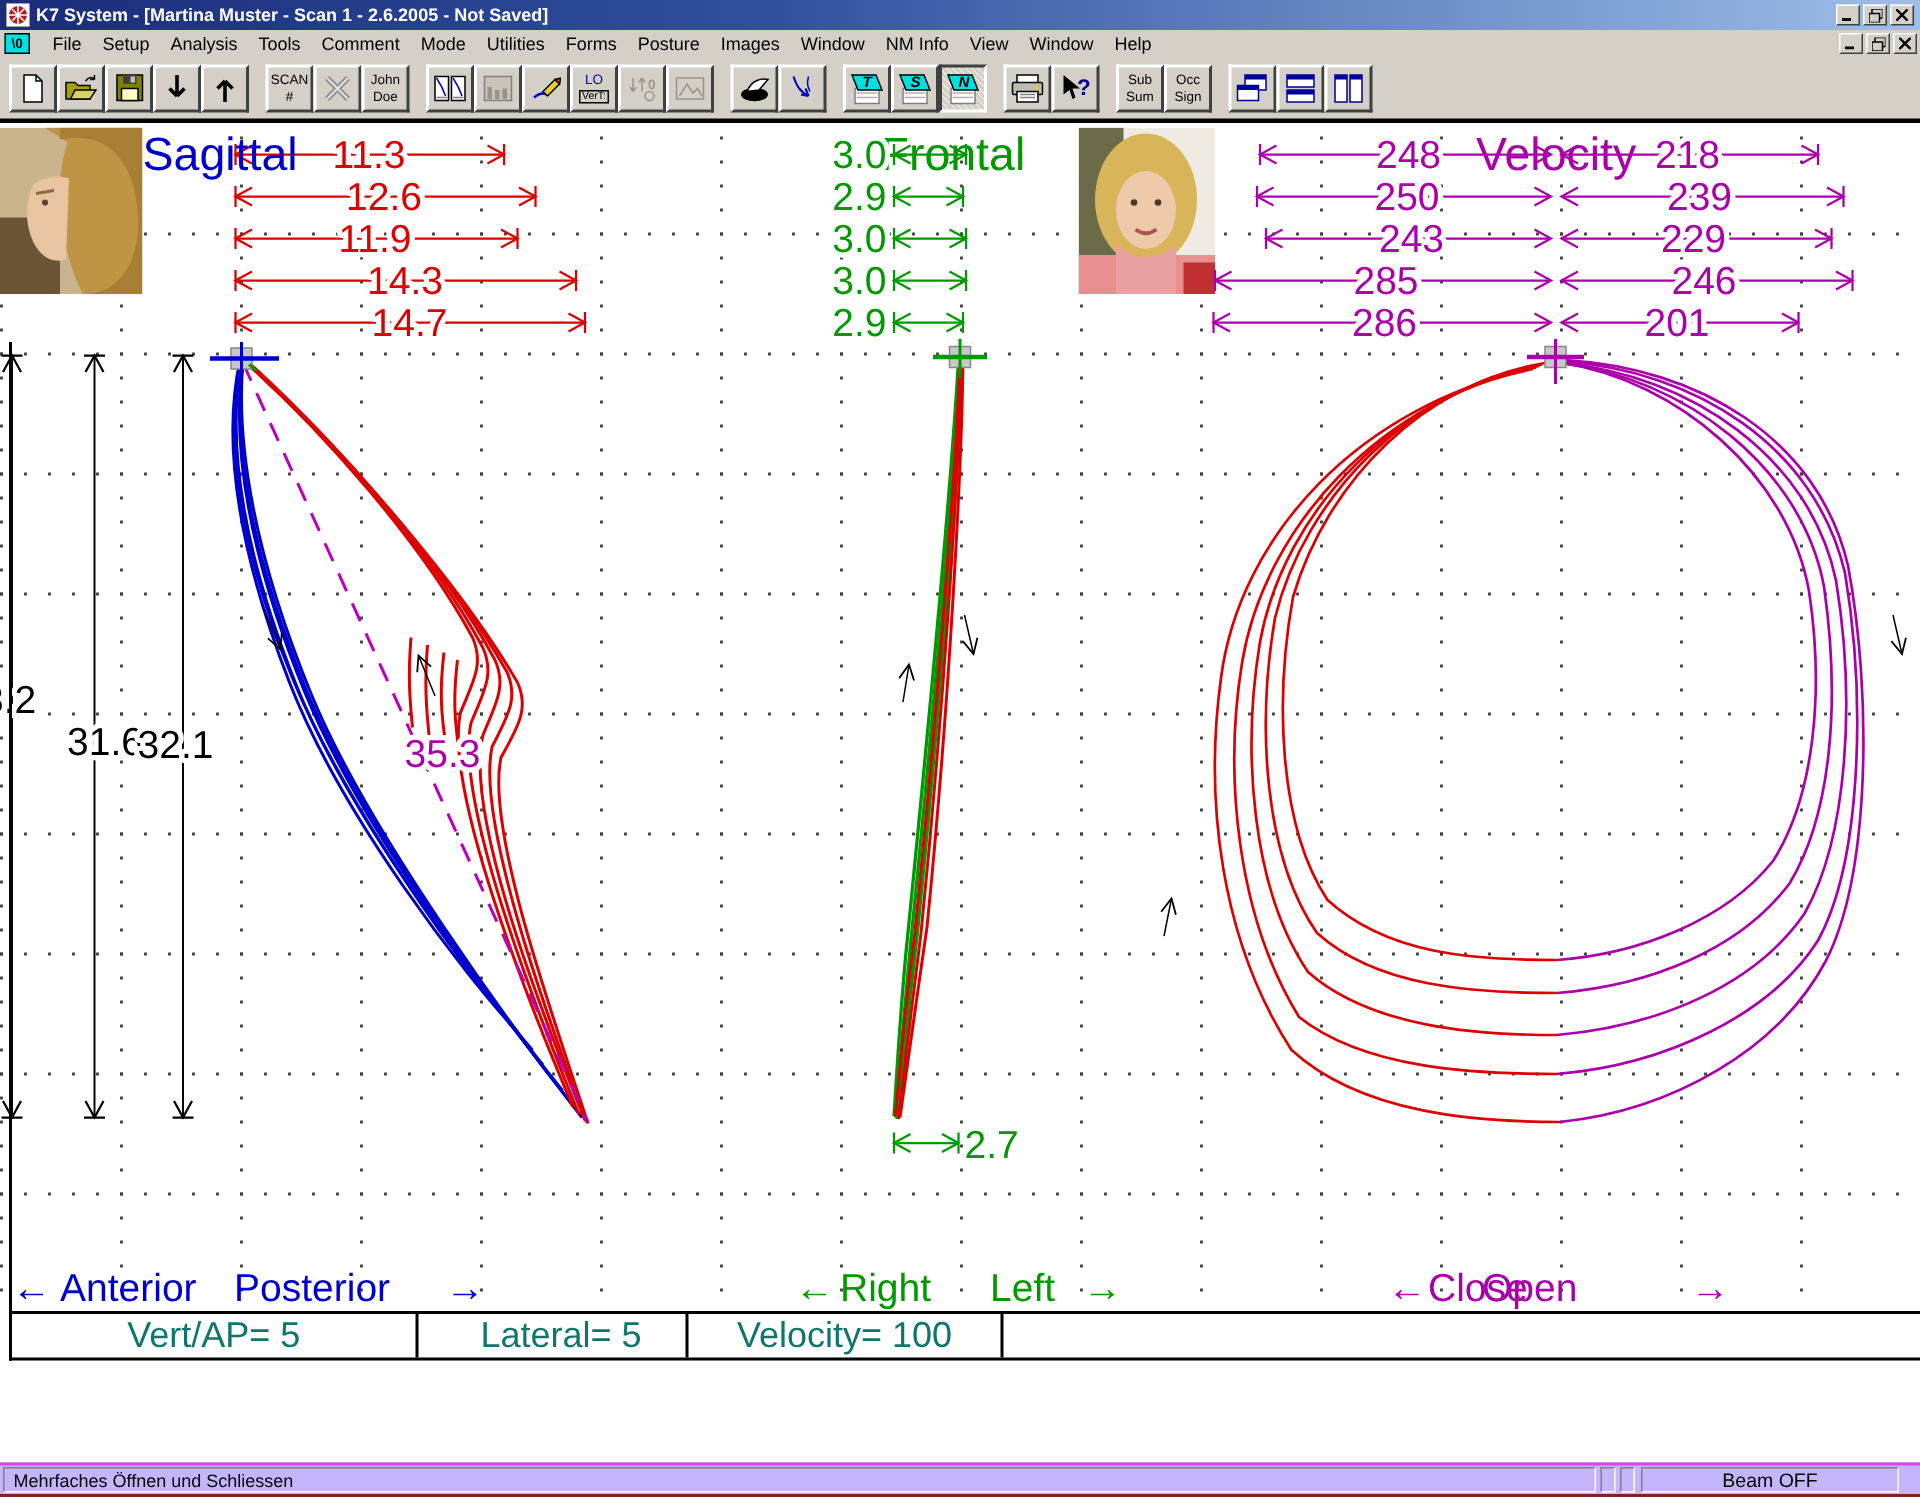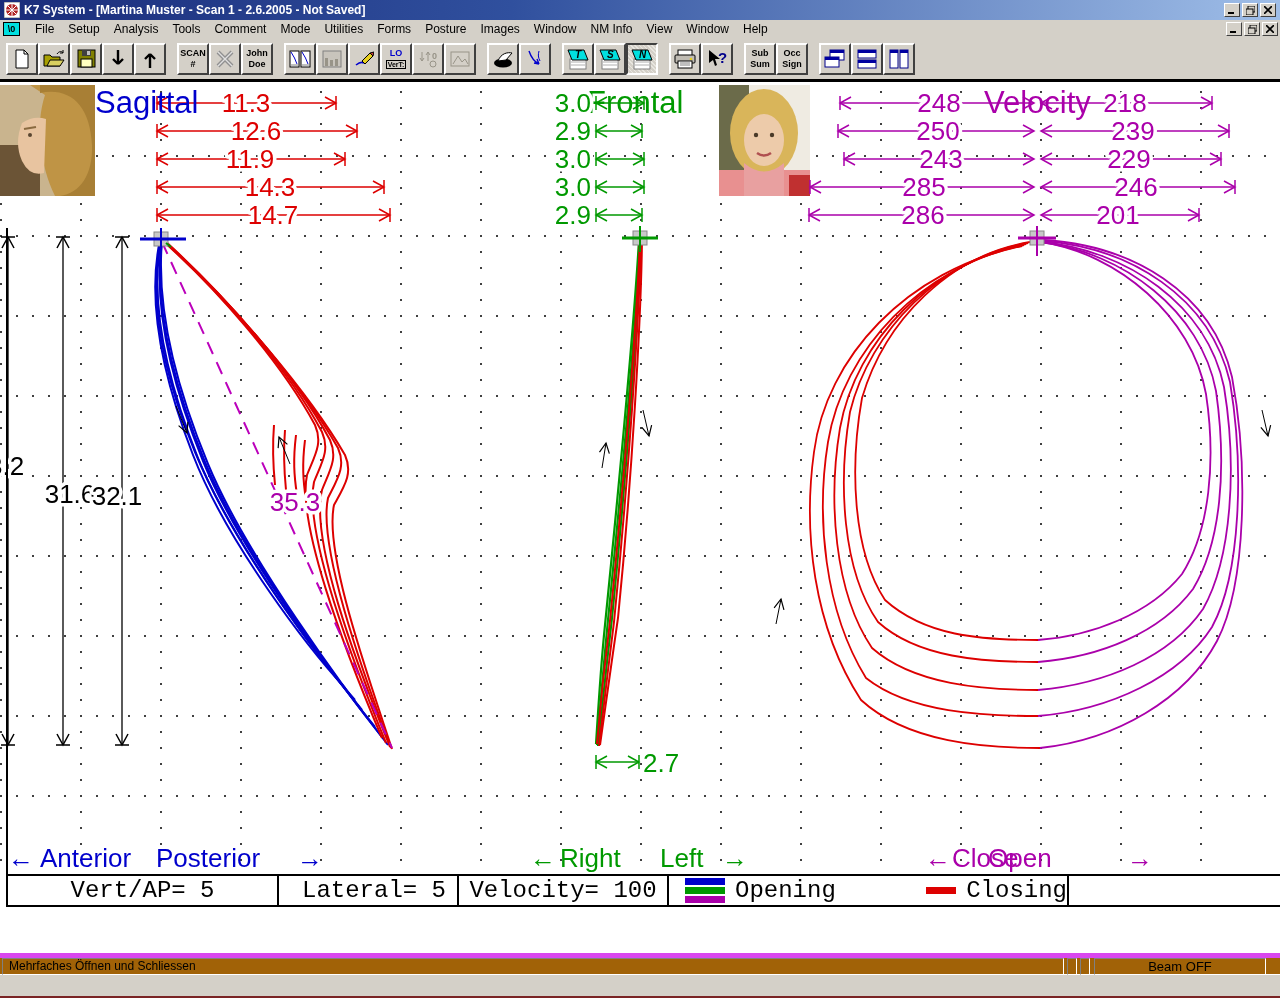--- a/index.html
+++ b/index.html
@@ -24,21 +24,21 @@
   .mi{padding:1px 7px;white-space:nowrap;}
   .menubar .winbtns{margin-left:auto;}
   
   .toolbar{position:absolute;left:0;top:38px;width:1280px;height:41px;background:#D4D0C8;
     display:flex;align-items:center;padding-left:6px;}
   .tgroup{display:flex;margin-right:11px;}
   .tb{width:32px;height:32px;background:#D4D0C8;border:2px solid;border-color:#fff #404040 #404040 #fff;
     display:flex;align-items:center;justify-content:center;flex:none;font-size:9px;font-weight:bold;
     line-height:1;text-align:center;color:#000;padding:0;}
   .tb.pressed{border-color:#404040 #fff #fff #404040;background-image:repeating-linear-gradient(45deg,#e8e6e0 0 1px,#d4d0c8 1px 3px);}
-  .tb .two{display:block;font-size:9px;font-weight:bold;line-height:1.15;}
+  .tb .two{display:block;font-size:9px;font-weight:normal;line-height:1.15;}
   .tb.dis{color:#8a8578;}
   .blackrule{position:absolute;left:0;top:79px;width:1280px;height:3px;background:#000;}
 
   
   .chart-area{position:absolute;left:0;top:82px;width:1280px;height:893px;background:#fff;overflow:hidden;}
   .gridlayer{position:absolute;left:0;top:0;width:1280px;height:792px;
     background-image:
       radial-gradient(circle at 1px 1px,#404040 0.9px,rgba(0,0,0,0) 1.2px),
       radial-gradient(circle at 1px 1px,#404040 0.9px,rgba(0,0,0,0) 1.2px);
     background-size:16px 80px,80px 16px;
@@ -49,32 +49,32 @@
   .photo.center{left:719px;width:91px;height:111px;}
 
   
   .dirlabels{position:absolute;top:761px;left:0;width:1280px;height:30px;font-size:26px;}
   .dirlabels span{position:absolute;white-space:nowrap;}
   .c-blue{color:#0000CC;} .c-green{color:#009900;} .c-mag{color:#AA00AA;}
 
   
   .settings{position:absolute;top:792px;left:6px;width:1274px;height:33px;
     border-top:2px solid #000;border-bottom:2px solid #000;border-left:2px solid #000;
-    display:flex;font-size:24px;color:#000000;font-family:Liberation Mono, monospace;}
+    display:flex;font-size:24px;color:#0f766e;}
   .cell{border-right:2px solid #000;display:flex;align-items:center;justify-content:center;height:100%;}
   .cell.c1{width:271px;} .cell.c2{width:180px;padding-left:12px;} .cell.c3{width:210px;}
   .cell.c4{width:400px;justify-content:flex-start;padding-left:16px;gap:10px;}
   .cell.c5{flex:1;border-right:none;}
   .lgstack{display:flex;flex-direction:column;gap:2px;}
   .lgbar{width:40px;height:7px;}
   .leftline{position:absolute;left:6px;top:146px;width:2px;height:679px;background:#000;}
 
   
-  .statusbar{position:absolute;left:0;top:953px;width:1280px;height:21px;background:#a16207;
-    border-top:5px solid #d946ef;display:flex;align-items:center;font-size:12px;color:#000;}
+  .statusbar{position:absolute;left:0;top:975px;width:1280px;height:21px;background:#c4b5fd;
+    border-top:2px solid #d946ef;display:flex;align-items:center;font-size:12px;color:#000;}
   .spanel{height:17px;border:1px solid;border-color:#808080 #fff #fff #808080;
     display:flex;align-items:center;padding:0 6px;margin-top:0px;}
   .sp-msg{width:1062px;margin-left:2px;}
   .sp-sm{width:10px;margin-left:3px;padding:0;}
   .sp-beam{width:172px;margin-left:4px;justify-content:center;font-size:13px;}
   .bottomstrip{position:absolute;left:0;top:996px;width:1280px;height:2px;background:#7A2424;}
 
   svg text{font-family:"Liberation Sans",sans-serif;}
   .halo{paint-order:stroke;stroke:#ffffff;stroke-width:7px;stroke-linejoin:round;}
   .num{font-size:26px;}
@@ -546,31 +546,20 @@
       <span class="c-mag" style="left:925px">←</span>
       <span class="c-mag" style="left:952px">Close</span>
       <span class="c-mag" style="left:988px">Open</span>
       <span class="c-mag" style="left:1127px">→</span>
     </div>
 
     <div class="settings">
       <div class="cell c1">Vert/AP= 5</div>
       <div class="cell c2">Lateral= 5</div>
       <div class="cell c3">Velocity= 100</div>
-      <div class="cell c4">
-        <span class="lgstack">
-          <span class="lgbar" style="background:#0000CC"></span>
-          <span class="lgbar" style="background:#009900"></span>
-          <span class="lgbar" style="background:#AA00AA"></span>
-        </span>
-        <span>Opening</span>
-        <span style="width:95px"></span>
-        <span class="lgbar" style="background:#DD0000"></span>
-        <span>Closing</span>
-      </div>
       <div class="cell c5"></div>
     </div>
   </div>
 
   <div class="statusbar">
     <div class="spanel sp-msg">Mehrfaches Öffnen und Schliessen</div>
     <div class="spanel sp-sm"></div>
     <div class="spanel sp-sm"></div>
     <div class="spanel sp-beam">Beam OFF</div>
   </div>

